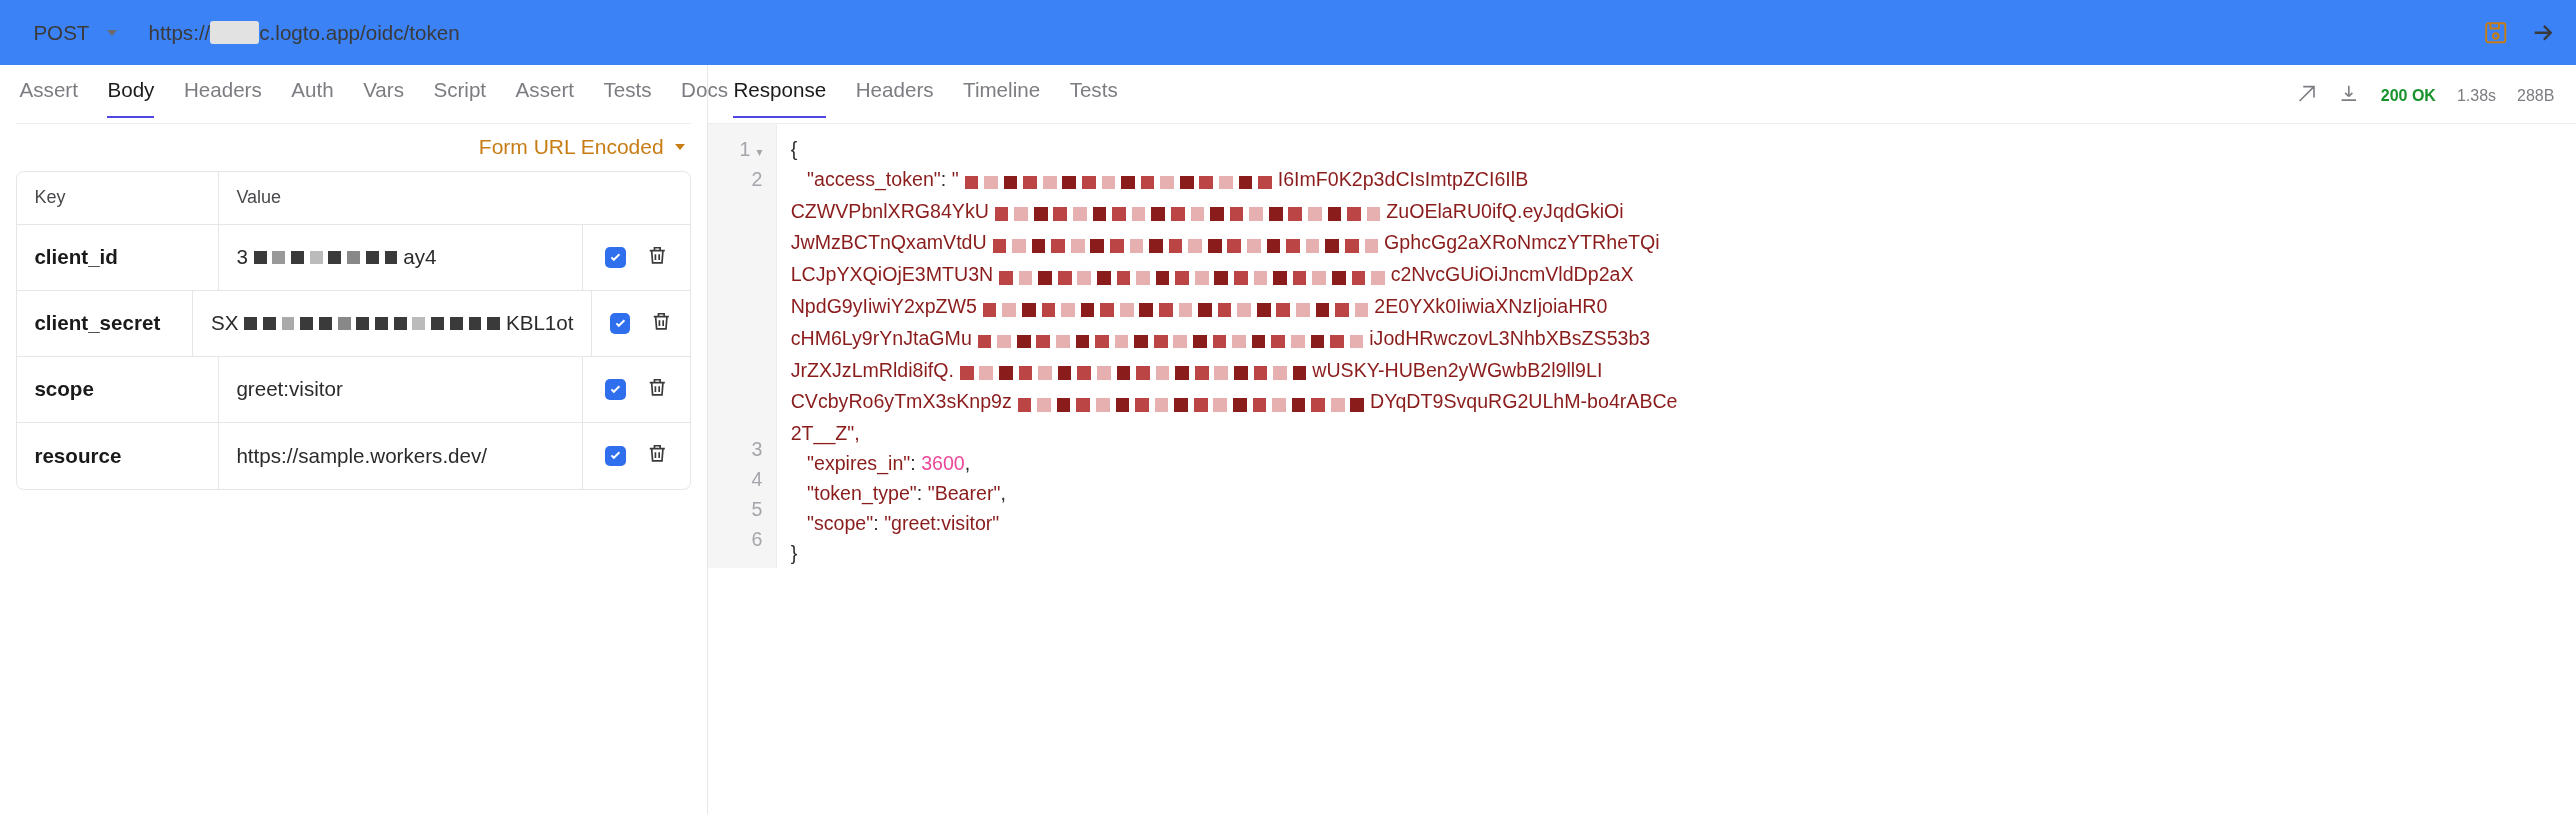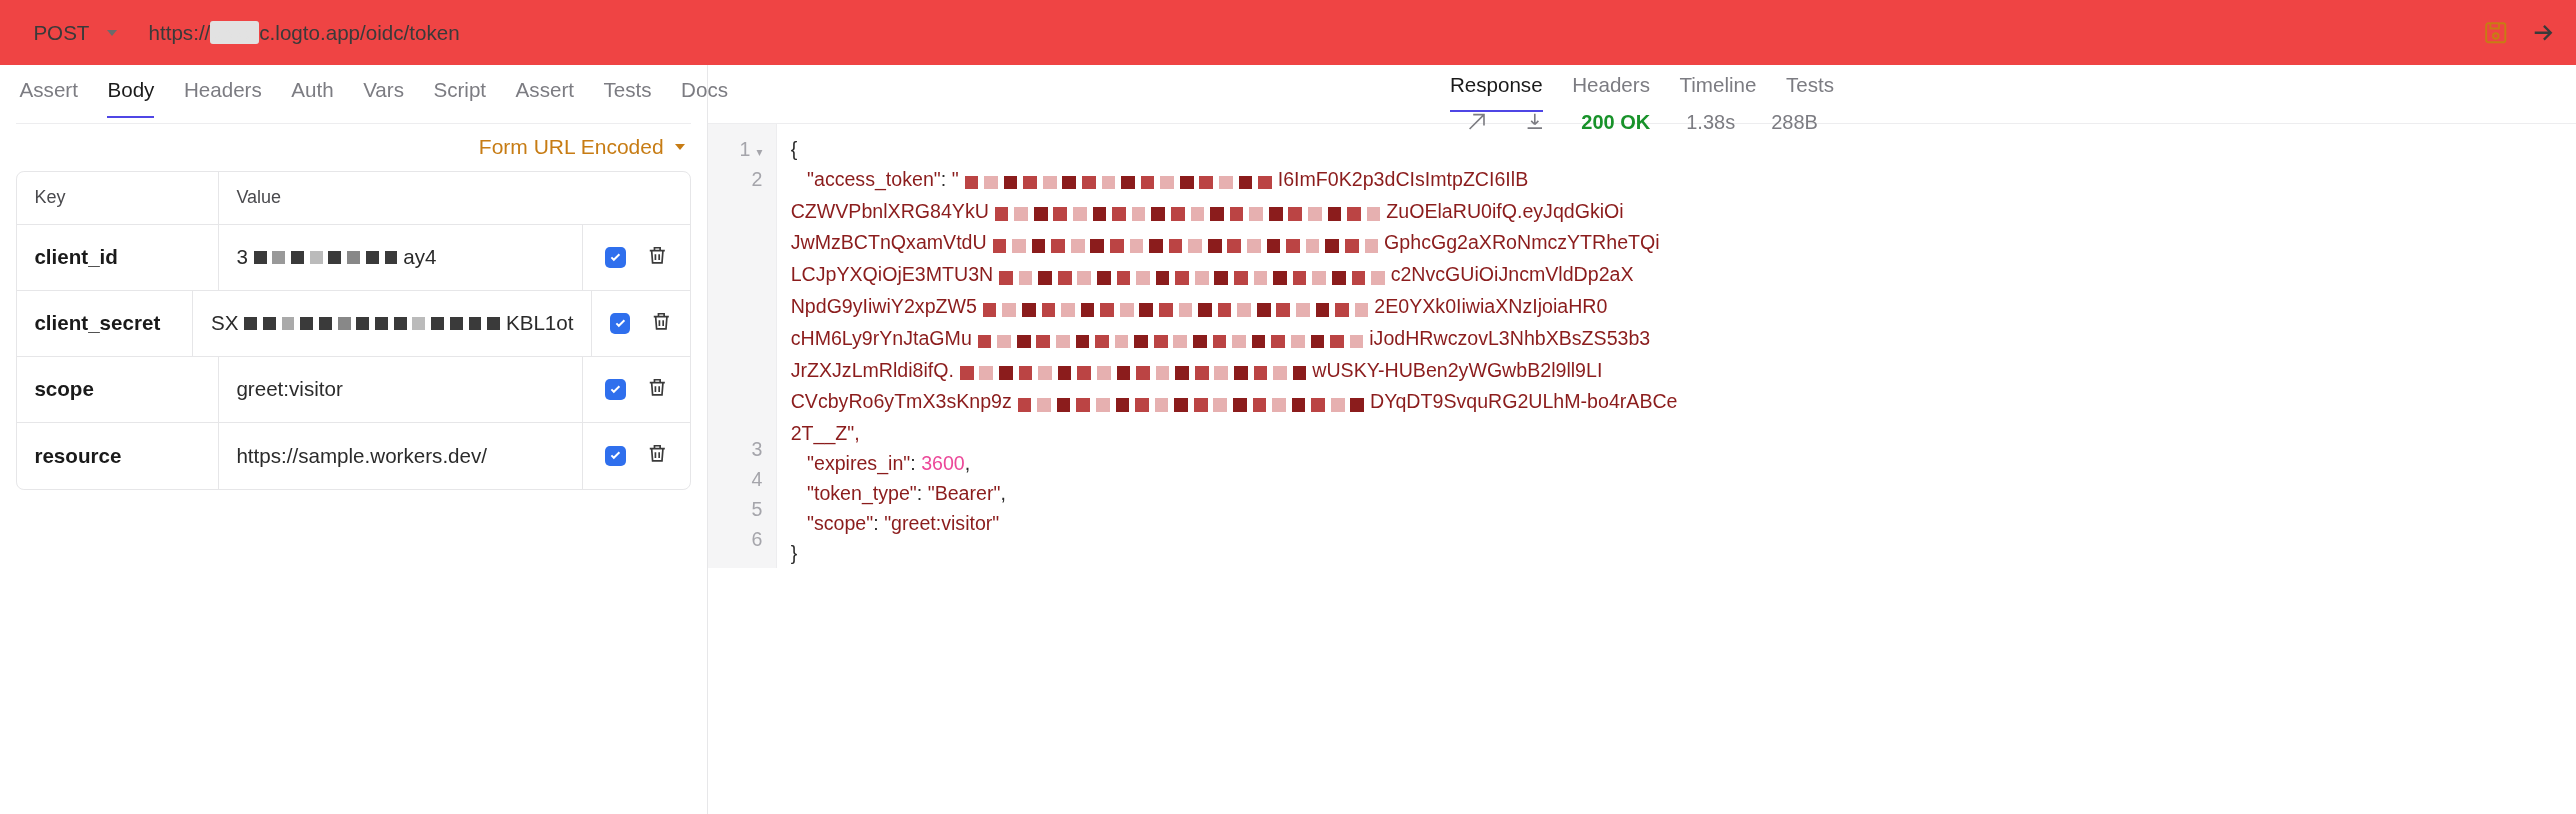--- a/index.html
+++ b/index.html
@@ -1,39 +1,39 @@
 <!DOCTYPE html>
 <html><head>
   <meta charset="utf-8">
   <style>
     * { margin:0; padding:0; box-sizing:border-box; font-family:-apple-system,BlinkMacSystemFont,"Segoe UI",Helvetica,Arial,sans-serif; }
     body { background:#fff; color:#1a1a1a; font-size:19.6px; }
 
     
-    .url-bar { background:#ef4444; display:flex; align-items:center; height:65px; padding:0 17.7px; gap:15.7px; }
+    .url-bar { background:#3b82f6; display:flex; align-items:center; height:65px; padding:0 17.7px; gap:15.7px; }
     .method { display:flex; align-items:center; gap:17.7px; padding:0 15.7px; }
     .method-text { font-size:20.6px; color:#3a3a3a; }
     .chev { width:0; height:0; border-left:5.9px solid transparent; border-right:5.9px solid transparent; border-top:6.9px solid #6b6b6b; }
     .url-text { flex:1; font-size:20.6px; color:#3a3a3a; }
     .ghost { color:#e2e2e2; background:#e2e2e2; border-radius:2.9px; padding:0 3.9px; }
     .icon-btn { width:31px; height:31px; display:flex; align-items:center; justify-content:center; cursor:pointer; }
 
     
     .cols { display:flex; height:calc(815px - 65px); }
     .left { width:707px; padding:3.9px 15.7px 0 15.7px; }
     .right { flex:1; border-left:1px solid #e7e7e9; padding:3.9px 0 0 0; }
 
     
     .tabrow { display:flex; align-items:center; height:55px; border-bottom:1px solid #ededef; }
     .tabs { display:flex; gap:29.5px; padding:0 3.9px; }
     .tab { font-size:20.6px; color:#7c7c82; cursor:pointer; padding:3.9px 0 13.7px 0; border-bottom:2.9px solid transparent; margin-bottom:-1px; }
     .tab.active { color:#1a1a1a; border-bottom-color:#4f46e5; }
-    .right .tabrow { padding:0 21.6px;flex-direction:column; }
+    .right .tabrow { padding:0 21.6px; }
     .tabrow .spacer { flex:1; }
-    .status-group { display:flex; align-items:flex-start; gap:36px; font-size:20px; }
+    .status-group { display:flex; align-items:center; gap:21px; font-size:16px; }
     .status-ok { color:#18922a; font-weight:600; }
     .status-dim { color:#7c7c82; font-weight:500; }
 
     
     .ct-row { display:flex; justify-content:flex-end; align-items:center; height:47px; gap:11.8px; padding-right:5.9px; }
     .ct-label { color:#c77c14; font-size:21px; }
 
     
     .tbl { border:1px solid #e6e6e8; border-radius:7.9px; overflow:hidden; }
     .row { display:flex; align-items:center; height:66px; border-bottom:1px solid #e6e6e8; }

